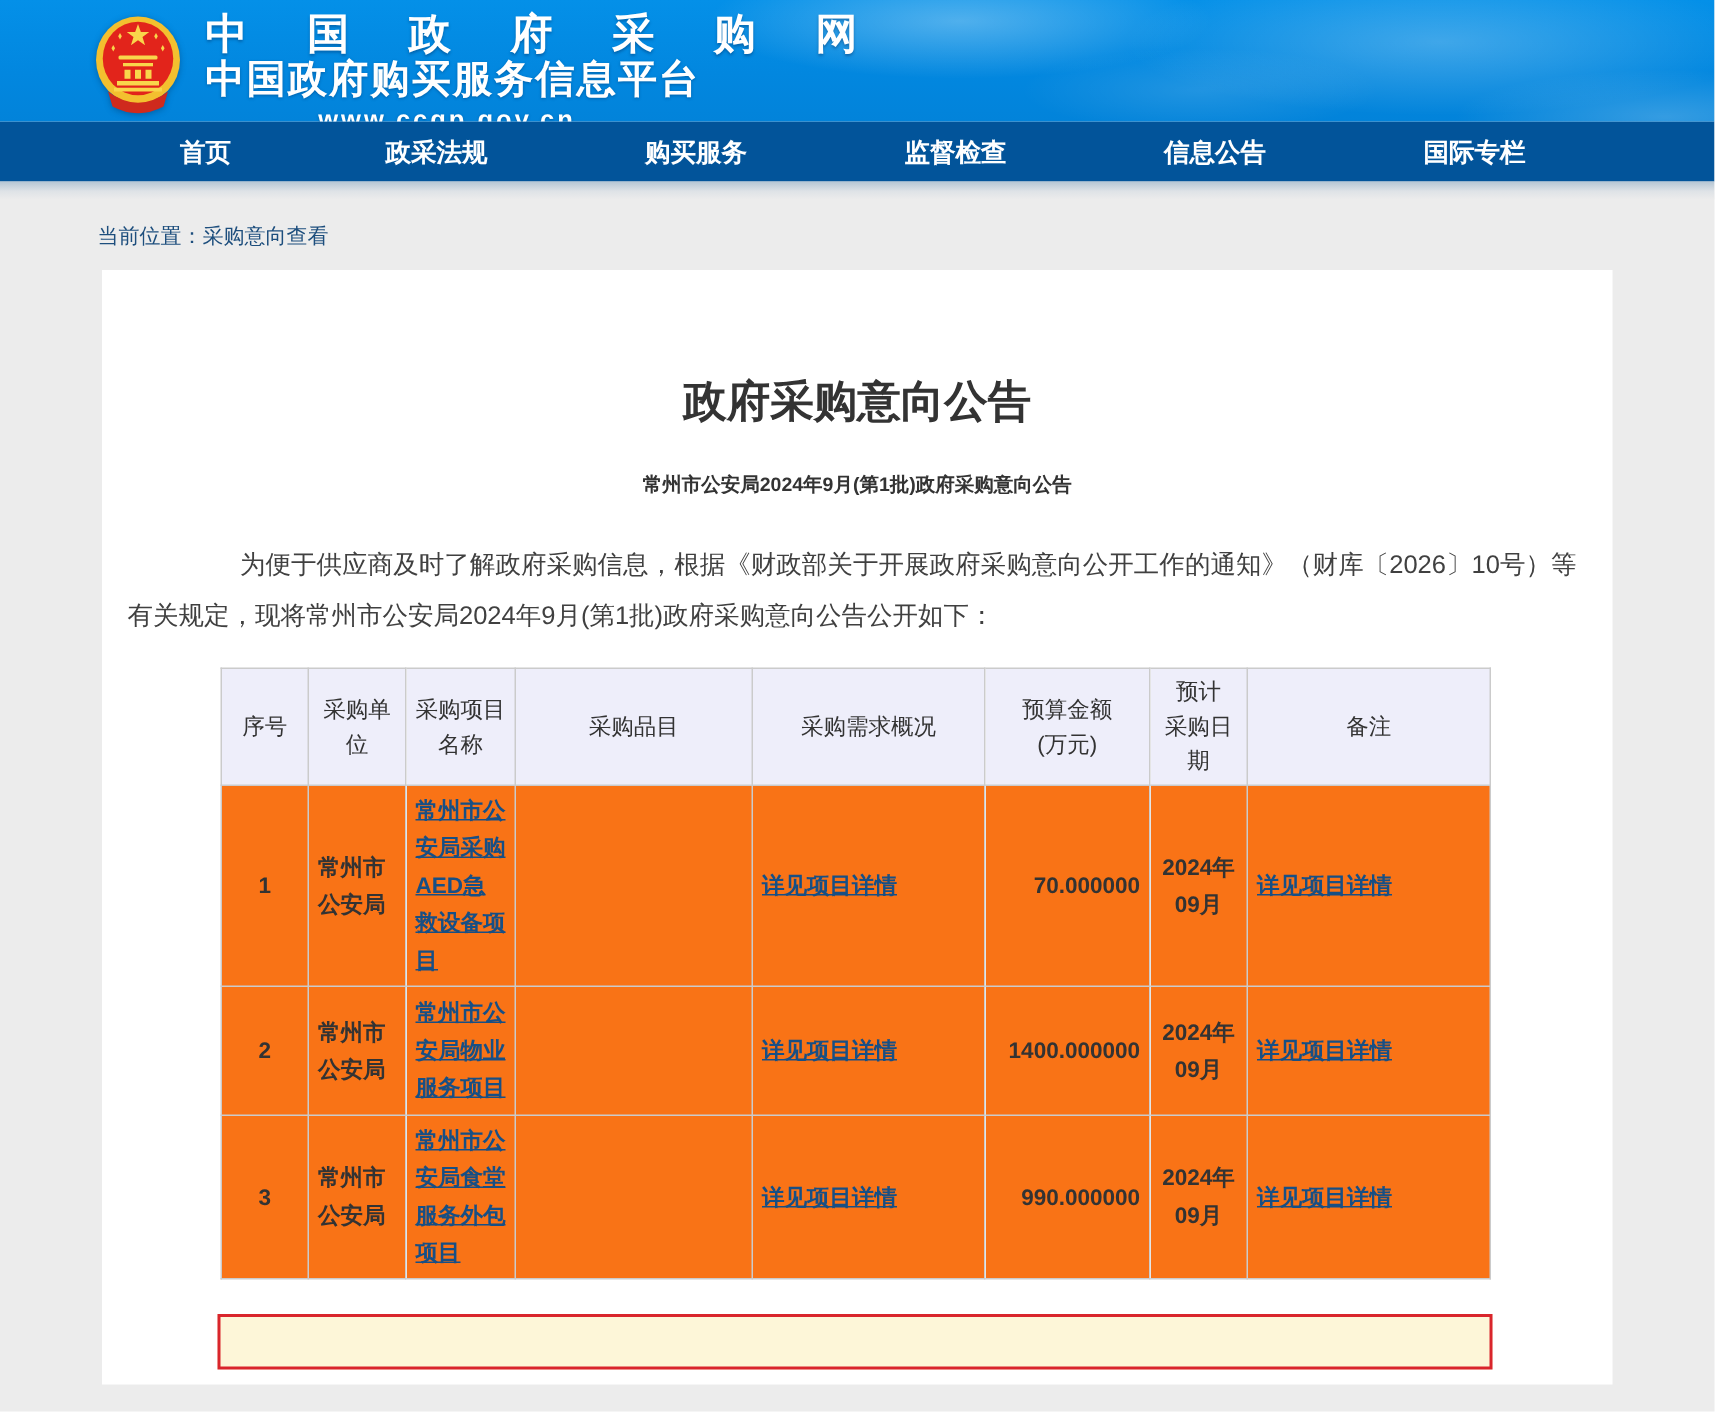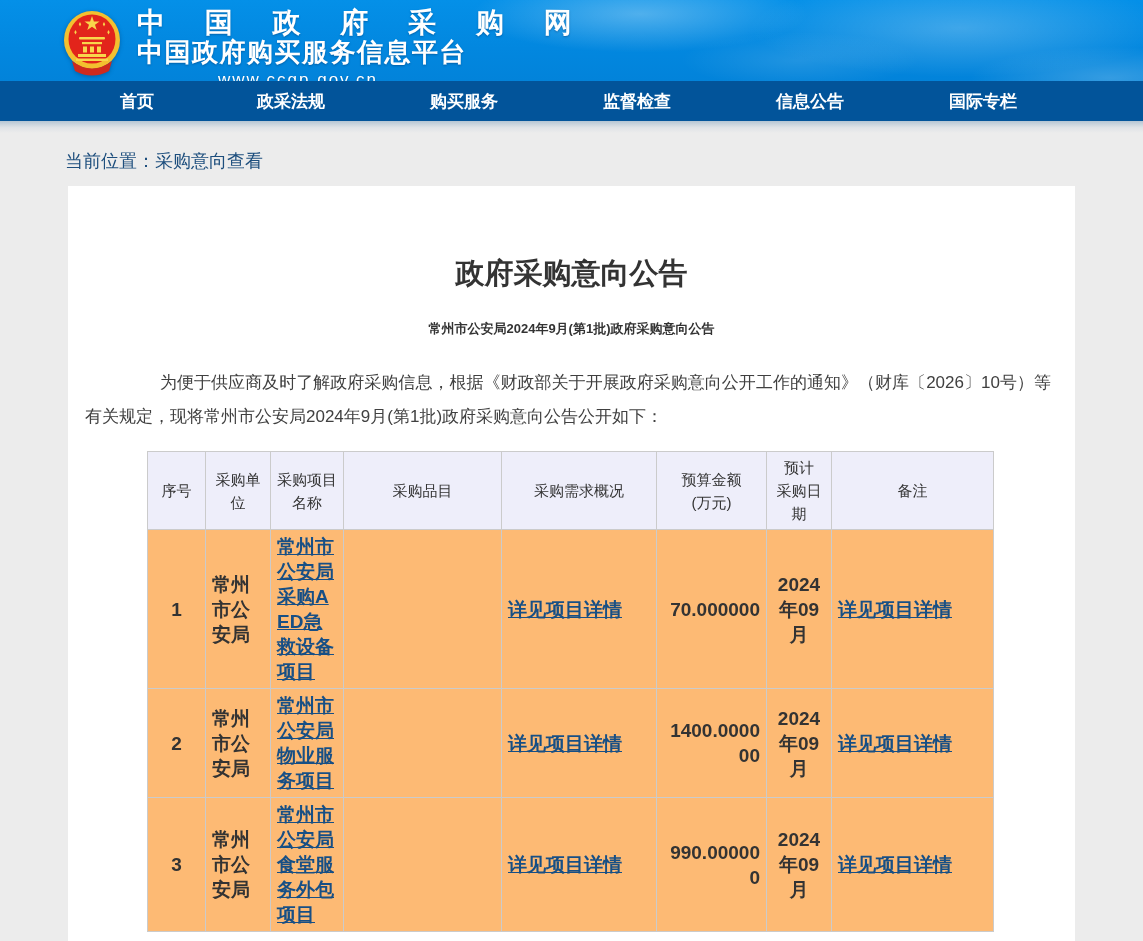--- a/index.html
+++ b/index.html
@@ -29,37 +29,37 @@
   .site-name {
     font-size:28px; font-weight:bold; letter-spacing:16px; line-height:31px;
     white-space:nowrap; text-shadow:0 1px 2px rgba(0,40,90,.4);
   }
   .platform-name {
     font-size:26px; font-weight:bold; letter-spacing:1.5px; line-height:29px;
     white-space:nowrap; text-shadow:0 1px 2px rgba(0,40,90,.4);
   }
   .site-url {
     width:322px; text-align:center; margin-top:3px;
-    font-size:17px; font-weight:normal; letter-spacing:2px; line-height:20px;
+    font-size:17px; font-weight:bold; letter-spacing:2px; line-height:20px;
     text-shadow:0 1px 2px rgba(0,40,90,.4);
   }
 
   
   .main-nav { height:40px; background:var(--nav-blue,#02549a); display:flex; align-items:center; }
   .nav-item {
     width:68px; text-align:center; white-space:nowrap;
     color:#fff; font-size:17px; font-weight:bold; cursor:pointer;
   }
   .nav-item:first-child { margin-left:103px; }
   .nav-item + .nav-item { margin-left:105px;text-align:center; }
   .nav-item:nth-child(2) { margin-left:86px; }
   .nav-shadow { height:12px; background:linear-gradient(180deg,#b5c6d4 0%,#dfe3e7 55%,#ececec 100%); }
 
   
-  .breadcrumb { margin:16px 0 0 65px; font-size:18px; color:var(--breadcrumb-blue,#1d4e7d); }
+  .breadcrumb { margin:16px 0 0 65px; font-size:14px; color:var(--breadcrumb-blue,#1d4e7d); }
 
   
   .panel {
     box-sizing:border-box; width:1007px; margin:13px 0 0 68px;
     min-height:731px; background:#fff; padding-bottom:10px;
   }
   .page-title { margin:0; padding-top:68px; text-align:center; font-size:29px; font-weight:bold; color:#333; }
   .article-subtitle { margin:26px 0 0; text-align:center; font-size:13px; font-weight:bold; color:#333; }
   .article-meta { margin-top:32px; text-align:center; font-size:13px; color:#595959; }
   .article-meta .sep { margin:0 3px; }
@@ -70,22 +70,22 @@
   }
 
   
   table.procurement { border-collapse:collapse; table-layout:fixed; width:846px; margin:17px 0 0 79px; }
   .procurement th, .procurement td { border:1px solid var(--table-border,#cbcbcb); overflow:hidden; }
   .procurement th {
     background:var(--th-bg,#eeeefa); font-weight:normal; font-size:15px; color:#333;
     white-space:pre-line; line-height:23px; padding:4px 3px; text-align:center; height:55px;
   }
   .procurement td {
-    font-size:19px; font-weight:bold; color:#333; line-height:25px;
-    padding:4px 6px; word-break:break-all; vertical-align:middle; background:#fdba74;
+    font-size:15px; font-weight:bold; color:#333; line-height:25px;
+    padding:4px 6px; word-break:break-all; vertical-align:middle; background:#f97316;
   }
   tr.row-1 { height:107px; } tr.row-2 { height:86px; } tr.row-3 { height:105px; }
   .c-no, .c-date { text-align:center; }
   .c-budget { text-align:right; }
   .procurement a {
     color:var(--link-blue,#174f85); text-decoration:underline; font-weight:bold; cursor:pointer;
   }
 
   
   .notice-box {

